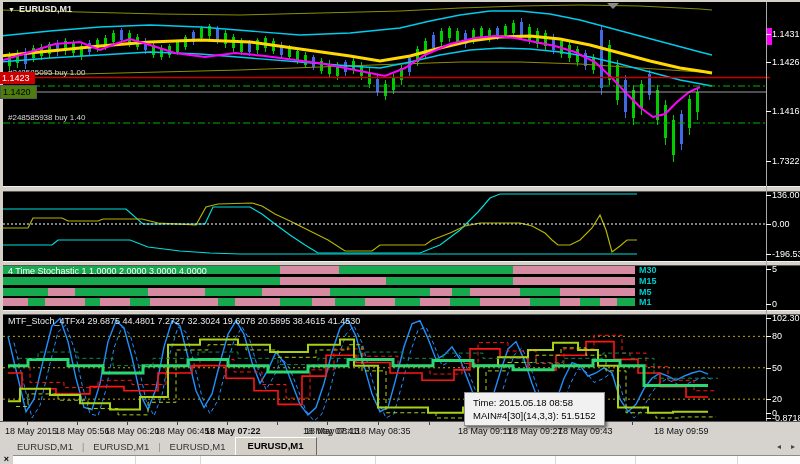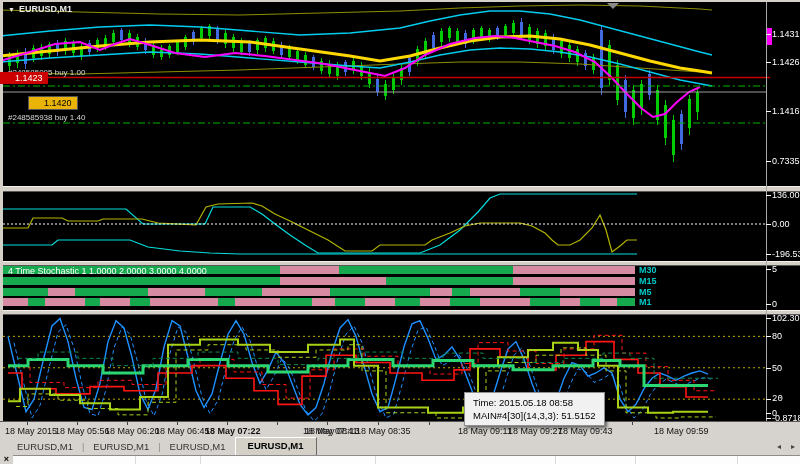--- a/index.html
+++ b/index.html
@@ -5,21 +5,21 @@
   html,body{margin:0;padding:0;background:#6d6d6d;}
   .win{position:relative;width:800px;height:464px;background:#d4d0c8;overflow:hidden;
        font-family:"Liberation Sans",sans-serif;}
   .abs{position:absolute;}
   .blk{background:#000;}
   svg{position:absolute;left:0;top:0;pointer-events:none;}
   .hdr{color:#e8e8e8;font-size:9px;line-height:10px;white-space:nowrap;z-index:30;position:absolute;}
   .ordlbl{color:#d8d8d8;font-size:8px;line-height:9px;white-space:nowrap;z-index:30;position:absolute;}
   .axlbl{color:#fff;font-size:9px;line-height:10px;white-space:nowrap;position:absolute;z-index:30;}
   .tick{position:absolute;width:5px;height:1px;background:#fff;left:766px;z-index:30;}
-  .pricebox{position:absolute;left:767px;width:33px;font-size:9px;line-height:12px;z-index:31;padding-left:15px;}
+  .pricebox{position:absolute;left:767px;width:33px;font-size:9px;line-height:12px;z-index:31;padding-left:2px;}
   .sep{position:absolute;left:0;width:800px;background:#d4d0c8;border-top:1px solid #f2f0ea;border-bottom:1px solid #585858;z-index:20;}
   .vline{position:absolute;left:766px;width:1px;background:#a8a8a8;z-index:25;}
   .timestrip{position:absolute;left:0;top:421px;width:800px;height:17px;background:#d6d3ce;border-top:1px solid #585858;z-index:40;}
   .tlabel{position:absolute;top:4px;font-size:9px;color:#111;white-space:nowrap;}
   .ttick{position:absolute;top:0;width:1px;height:3px;background:#444;}
   .tabbar{position:absolute;left:0;top:438px;width:800px;height:17px;background:#d6d3ce;z-index:40;
           display:flex;align-items:flex-end;padding-left:8px;box-sizing:border-box;}
   .tab{font-size:9.5px;color:#333;padding:2px 9px 3px 9px;}
   .tabsep{color:#8a8a8a;font-size:9px;padding-bottom:3px;}
   .tabactive{font-weight:700;color:#000;background:#d4d0c8;border:1px solid #6a6a6a;border-bottom:none;
@@ -298,20 +298,21 @@
   <div class="abs" style="left:0;top:0;width:3px;height:455px;background:#d4d0c8;z-index:22;"></div>
   <div class="abs" style="left:0;top:0;width:800px;height:2px;background:#d4d0c8;z-index:22;"></div>
 
   <div class="hdr" style="left:8px;top:4px;"><span style="font-size:7px;margin-right:4px;">▼</span><span style="font-weight:700;">EURUSD,M1</span></div>
   <div class="ordlbl" style="left:8px;top:68px;">#248585095 buy 1.00</div>
   <div class="ordlbl" style="left:8px;top:113px;">#248585938 buy 1.40</div>
   <div class="tri"></div>
   <div class="mgbar"></div>
 
   <div class="hdr" style="left:8px;top:266px;color:#fff;">4 Time Stochastic 1 1.0000 2.0000 3.0000 4.0000</div>
+  <div class="hdr" style="left:8px;top:316px;">MTF_Stoch_4TFx4 29.6875 44.4801 7.2727 32.3024 19.6078 20.5895 38.4615 41.4530</div>
 
   <div class="tooltip">
     <div>Time: 2015.05.18 08:58</div>
     <div>MAIN#4[30](14,3,3): 51.5152</div>
   </div>
 
   <div class="timestrip" id="timestrip">
       <div class="tlabel" style="left: 5px; top: 4px;">18 May 2015</div>
       <div class="ttick" style="left: 27px; top: 0px;"></div>
       <div class="tlabel" style="left: 55px; top: 4px;">18 May 05:56</div>
@@ -358,42 +359,42 @@
   <div class="colline" style="left:375px;"></div>
   <div class="colline" style="left:555px;"></div>
   <div class="colline" style="left:635px;"></div>
   <div class="colline" style="left:737px;"></div>
 
 <div class="axlbl" style="left: 772px; top: 29px;">1.1431</div>
     <div class="tick" style="left: 766px; top: 34px;"></div>
     <div class="axlbl" style="left: 772px; top: 57px;">1.1426</div>
     <div class="tick" style="left: 766px; top: 62px;"></div>
     <div class="pricebox" style="left: 0px; top: 72px; background: rgb(204, 0, 0); color: rgb(255, 255, 255);">1.1423</div>
-    <div class="pricebox" style="left: 0px; top: 96px; background: #eab308; color: rgb(0, 0, 0); border: 1px solid rgb(85, 85, 85); margin-left: 28px;">1.1420</div>
+    <div class="pricebox" style="left: 0px; top: 85px; background: #4d7c0f; color: rgb(0, 0, 0); border: 1px solid rgb(85, 85, 85);">1.1420</div>
     <div class="axlbl" style="left: 772px; top: 106px;">1.1416</div>
     <div class="tick" style="left: 766px; top: 111px;"></div>
-    <div class="axlbl" style="left: 772px; top: 156px;">0.7335</div>
+    <div class="axlbl" style="left: 772px; top: 156px;">1.7322</div>
     <div class="tick" style="left: 766px; top: 161px;"></div>
     <div class="axlbl" style="left: 772px; top: 190px;">136.005</div>
     <div class="tick" style="left: 766px; top: 195px;"></div>
     <div class="axlbl" style="left: 772px; top: 219px;">0.00</div>
     <div class="tick" style="left: 766px; top: 224px;"></div>
     <div class="axlbl" style="left: 772px; top: 249px;">-196.531</div>
     <div class="tick" style="left: 766px; top: 254px;"></div>
     <div class="axlbl" style="left: 772px; top: 264px;">5</div>
     <div class="tick" style="left: 766px; top: 269px;"></div>
     <div class="axlbl" style="left: 772px; top: 299px;">0</div>
     <div class="tick" style="left: 766px; top: 304px;"></div>
     <div class="axlbl" style="left: 772px; top: 313px;">102.307</div>
     <div class="tick" style="left: 766px; top: 318px;"></div>
     <div class="axlbl" style="left: 772px; top: 331px;">80</div>
     <div class="tick" style="left: 766px; top: 336px;"></div>
     <div class="axlbl" style="left: 772px; top: 363px;">50</div>
     <div class="tick" style="left: 766px; top: 368px;"></div>
-    <div class="axlbl" style="left: 772px; top: 394px; font-family: Liberation Mono, monospace;">20</div>
+    <div class="axlbl" style="left: 772px; top: 394px;">20</div>
     <div class="tick" style="left: 766px; top: 399px;"></div>
     <div class="axlbl" style="left: 772px; top: 408px;">0</div>
     <div class="tick" style="left: 766px; top: 413px;"></div>
     <div class="axlbl" style="left: 772px; top: 413px;">-0.8718</div>
     <div class="tick" style="left: 766px; top: 418px;"></div>
     <div class="rowlbl" style="left: 639px; top: 265px;">M30</div>
     <div class="rowlbl" style="left: 639px; top: 276px;">M15</div>
     <div class="rowlbl" style="left: 639px; top: 287px;">M5</div>
     <div class="rowlbl" style="left: 639px; top: 297px;">M1</div>
   </div>

